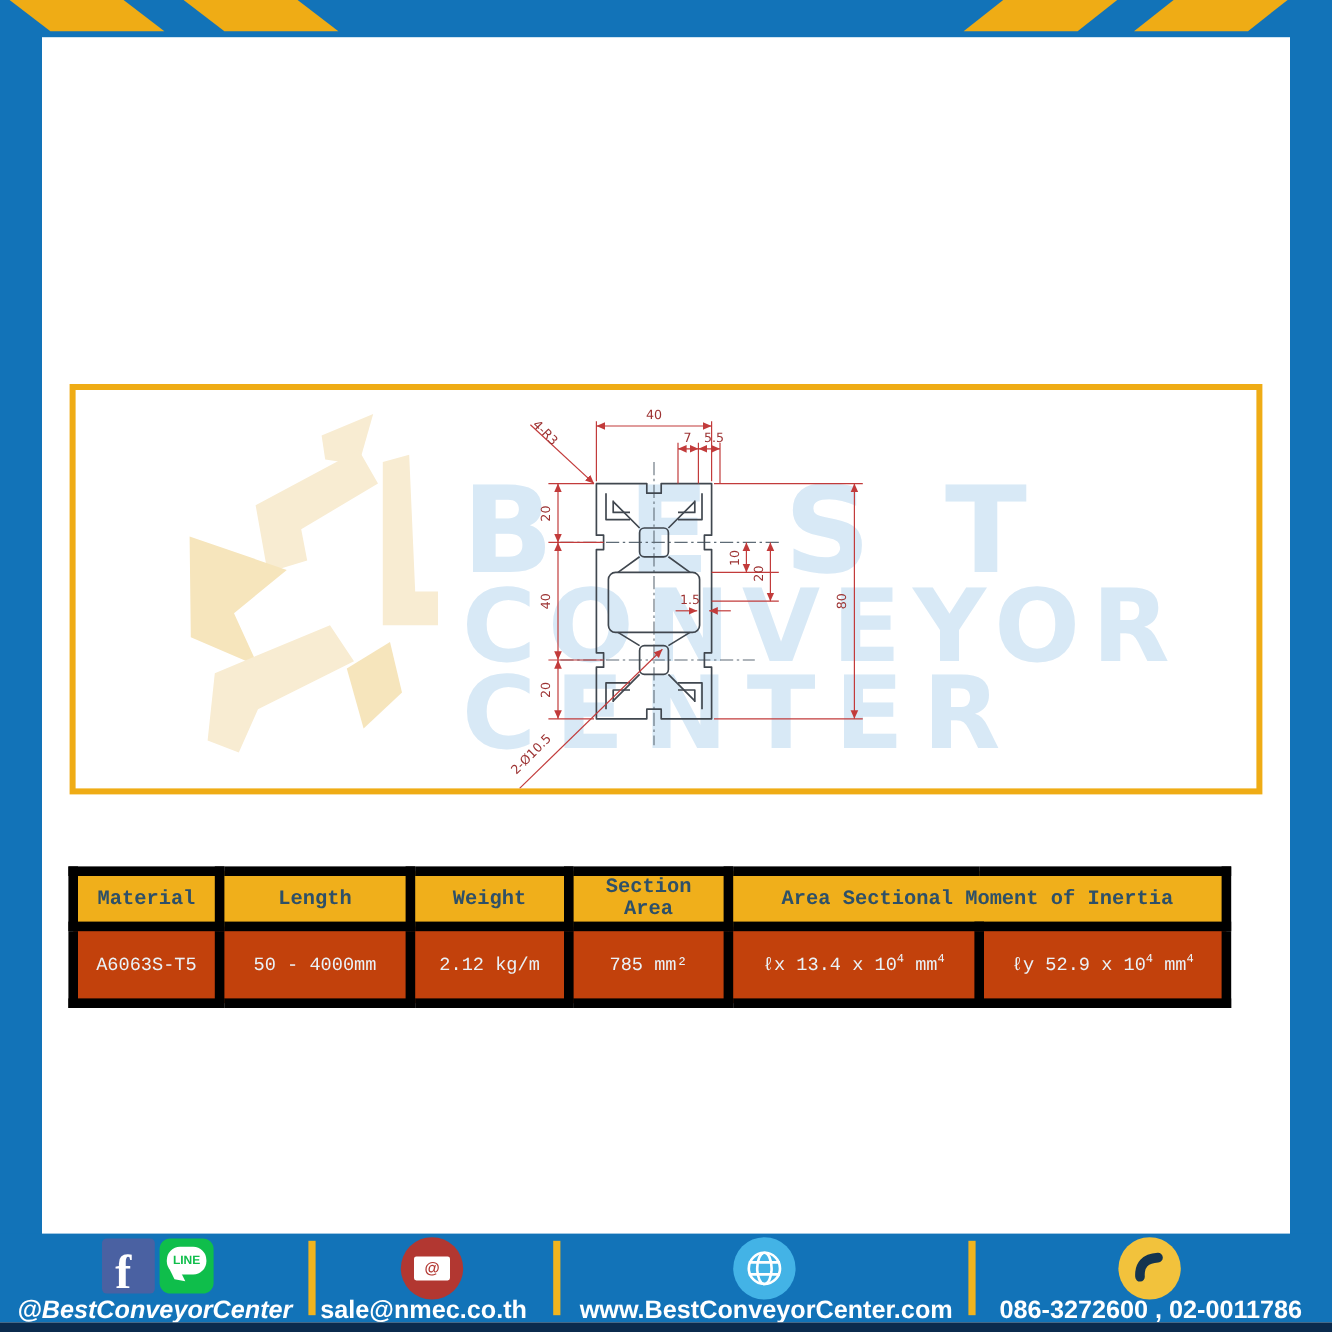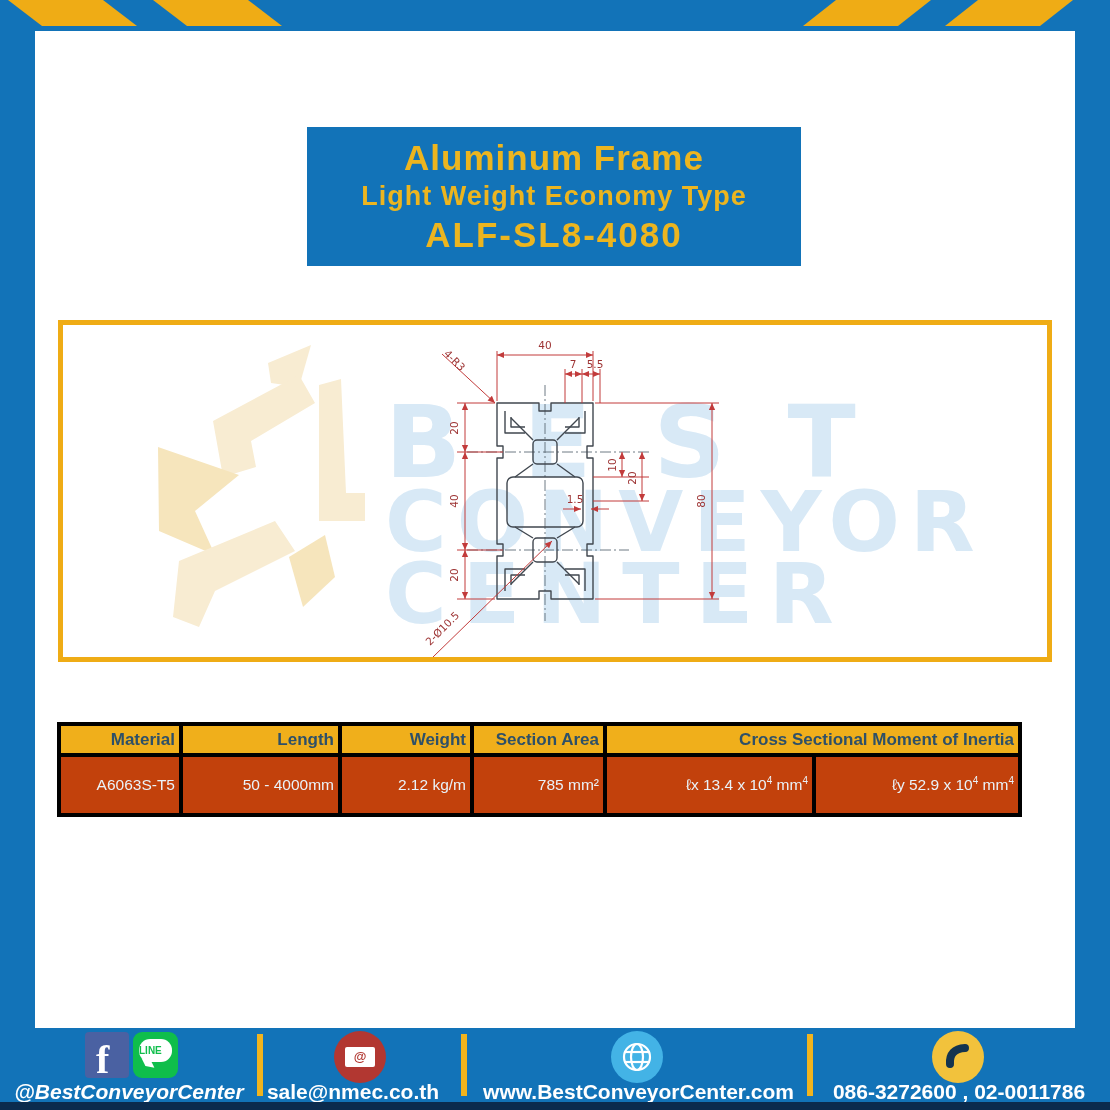--- a/index.html
+++ b/index.html
@@ -21,36 +21,36 @@
   .header-box .l1{color:#ECB51F;font-size:35px;font-weight:bold;letter-spacing:1px;}
   .header-box .l2{color:#ECB51F;font-size:27px;font-weight:bold;letter-spacing:1px;}
   .header-box .l3{color:#ECB51F;font-size:35px;font-weight:bold;letter-spacing:2px;}
 
   
   .drawing-box{position:absolute;left:58px;top:320px;width:984px;height:332px;border:5px solid #EFAC15;background:#ffffff;}
   .drawing-box svg{display:block;}
 
   
   .spec-table{position:absolute;left:57px;top:722px;border-collapse:collapse;table-layout:fixed;}
-  .spec-table th,.spec-table td{border:4px solid #000000;text-align:right;vertical-align:middle;}
+  .spec-table th,.spec-table td{border:8px solid #000000;text-align:center;vertical-align:middle;font-family:Liberation Mono, monospace;}
   .spec-table th{background:#F0AF1B;color:#2E5068;font-size:17px;font-weight:bold;height:27px;padding:0 4px;}
   .spec-table td{background:#c2410c;color:#EAF2F8;font-size:15.5px;height:56px;padding:0 4px;}
   .spec-table sup{font-size:10px;}
 
   
   .footer{position:absolute;left:0;top:1028px;width:1110px;height:74px;background:#1273B8;}
   .footer-strip{position:absolute;left:0;top:1102px;width:1110px;height:8px;background:#0B2B4E;}
   .fdiv{position:absolute;top:6px;width:6px;height:62px;background:#F0B41E;}
   .ftext{position:absolute;top:52px;color:#ffffff;font-weight:bold;font-size:21px;text-align:center;white-space:nowrap;}
   .fb-icon{position:absolute;left:85px;top:4px;width:44px;height:46px;background:#4A61A2;border-radius:4px;overflow:hidden;}
   .fb-icon span{position:absolute;left:11px;top:4px;color:#fff;font-size:40px;font-weight:bold;font-family:"Liberation Serif",serif;}
   .line-icon{position:absolute;left:133px;top:4px;width:45px;height:46px;background:#0FBE4B;border-radius:9px;}
   .line-bubble{position:absolute;left:6px;top:7px;width:33px;height:23px;background:#ffffff;border-radius:11px;}
   .line-bubble::after{content:"";position:absolute;left:5px;bottom:-5px;width:8px;height:8px;background:#ffffff;transform:skewX(35deg) rotate(12deg);}
-  .line-bubble b{position:absolute;left:0;top:6px;width:100%;color:#0FBE4B;font-size:10px;letter-spacing:0;}
+  .line-bubble b{position:absolute;left:0;top:6px;width:100%;text-align:center;color:#0FBE4B;font-size:10px;letter-spacing:0;}
   .circle-icon{position:absolute;top:3px;width:52px;height:52px;border-radius:50%;}
   .mail-icon{left:334px;background:#B23731;}
   .mail-env{position:absolute;left:11px;top:16px;width:30px;height:20px;background:#ffffff;border-radius:2px;}
   .mail-env b{position:absolute;left:0;top:2px;width:100%;text-align:center;color:#B23731;font-size:13px;}
   .globe-icon{left:611px;background:#43B3E6;}
   .phone-icon{left:932px;background:#F2C23C;}
 </style>
 </head>
 <body>
 
@@ -59,25 +59,20 @@
   <div class="band band-top"></div>
   <div class="band band-left"></div>
   <div class="band band-right"></div>
   <svg class="stripes" viewBox="0 0 1110 32">
     <polygon points="8,0 103,0 137,26 42,26" fill="#EFAC15"></polygon>
     <polygon points="153,0 248,0 282,26 187,26" fill="#EFAC15"></polygon>
     <polygon points="836,0 931,0 898,26 803,26" fill="#EFAC15"></polygon>
     <polygon points="978,0 1073,0 1040,26 945,26" fill="#EFAC15"></polygon>
   </svg>
 
-  <div class="header-box">
-    <div class="l1">Aluminum Frame</div>
-    <div class="l2">Light Weight Economy Type</div>
-    <div class="l3">ALF-SL8-4080</div>
-  </div>
 
   <div class="drawing-box">
     <svg width="984" height="332" viewBox="0 0 984 332">
       <defs>
         <marker id="ar" viewBox="0 0 10 10" refX="9" refY="5" markerWidth="8" markerHeight="8" orient="auto-start-reverse">
           <path d="M0,1 L9,5 L0,9 z" fill="#C23B3B"></path>
         </marker>
       </defs>
 
       <g fill="#F8ECD2">
@@ -175,21 +170,21 @@
       <col style="width:133px">
         <col style="width:209px">
         <col style="width:206px">
     </colgroup>
     <tbody>
         <tr>
       <th>Material</th>
       <th>Length</th>
       <th>Weight</th>
       <th>Section Area</th>
-      <th colspan="2">Cross Sectional Moment of Inertia</th>
+      <th colspan="2">Area Sectional Moment of Inertia</th>
     </tr>
     <tr>
       <td>A6063S-T5</td>
       <td>50 - 4000mm</td>
       <td>2.12 kg/m</td>
       <td>785 mm²</td>
       <td><span>ℓx 13.4 x 10</span><sup>4</sup><span> mm</span><sup>4</sup></td>
       <td><span>ℓy 52.9 x 10</span><sup>4</sup><span> mm</span><sup>4</sup></td>
     </tr>
   </tbody>

